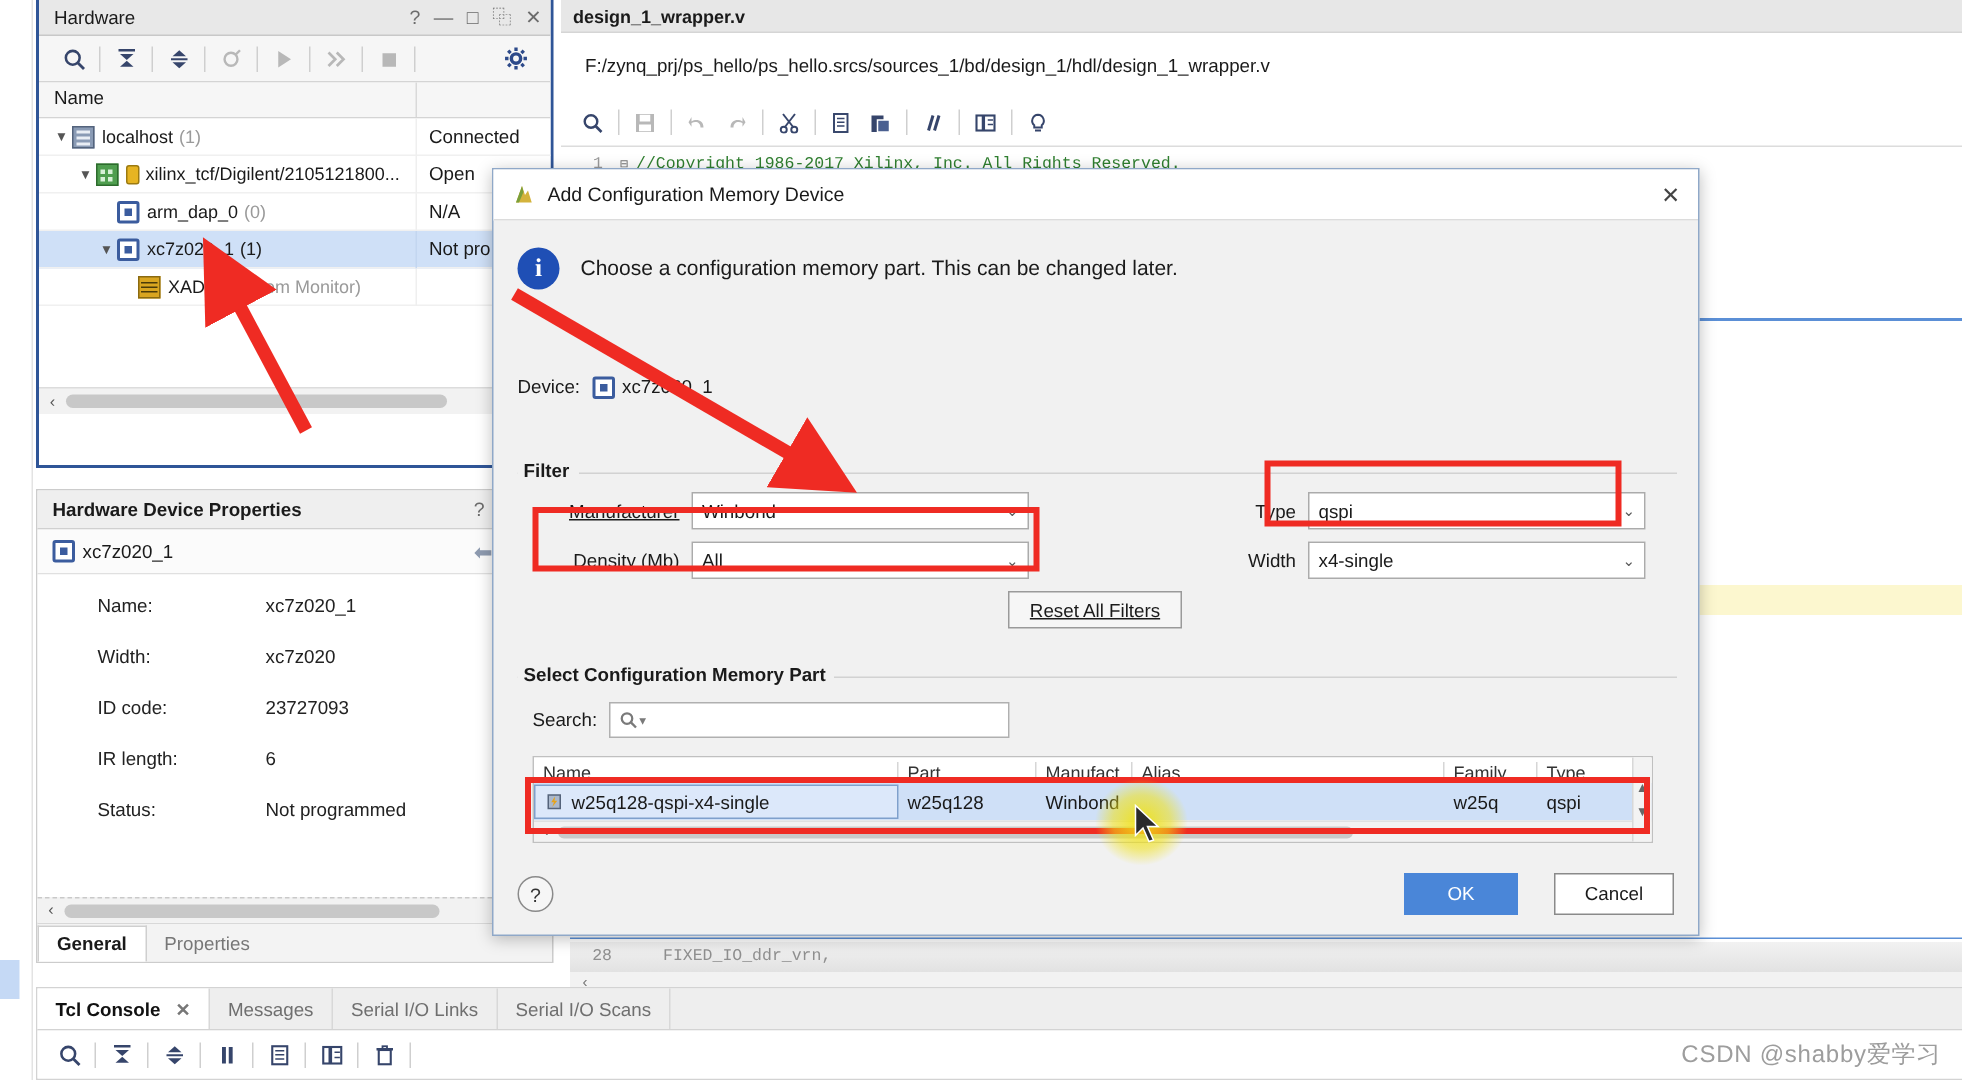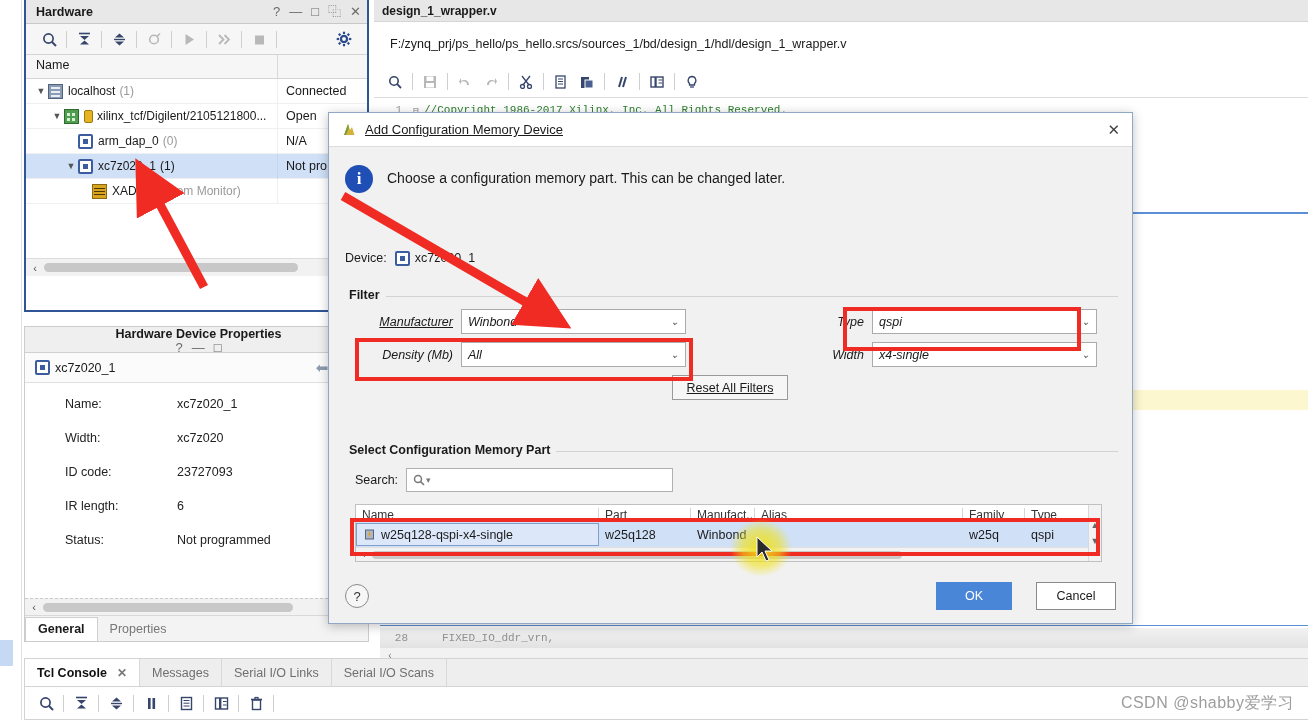--- a/index.html
+++ b/index.html
@@ -26,21 +26,21 @@
 
   
   .hw-panel {
     position:absolute; left:24px; top:0px; width:345px; height:312px;
     background:#ffffff; border:2px solid #2f5597; border-top:none;
   }
   .hw-title {
     height:24px; background:#e8e8e8; border-bottom:1px solid #c8c8c8;
     display:flex; align-items:center; padding:0 6px 0 10px;
   }
-  .hw-title .t { font-weight:bold; font-size:12.5px; color:#1a1a1a; }
+  .hw-title .t { font-weight:normal; font-size:12.5px; color:#1a1a1a; }
   .hw-title .spacer { flex:1; }
   .titlebtns { display:flex; align-items:center; gap:9px; color:#6b6b6b; font-size:13px; }
   .titlebtns span { cursor:default; line-height:1; }
 
   .hw-toolbar {
     height:31px; background:#f6f6f6; border-bottom:1px solid #d4d4d4;
     display:flex; align-items:center; padding:0 10px; gap:0px;
   }
   .tb-ic {
     width:26px; height:24px; display:flex; align-items:center; justify-content:center;
@@ -81,21 +81,21 @@
   .hscroll .arr { width:18px; text-align:center; color:#555; font-size:11px; }
   .hscroll .thumb { height:9px; background:#c8c8c8; border-radius:5px; }
 
   
   .hdp {
     position:absolute; left:24px; top:326px; width:345px; height:316px;
     background:#ffffff; border:1px solid #cccccc;
   }
   .hdp-title {
     height:26px; background:#efefef; border-bottom:1px solid #d0d0d0;
-    display:flex; align-items:center; padding:0 6px 0 10px;flex-direction:column;
+    display:flex; align-items:center; padding:0 6px 0 10px;
   }
   .hdp-title .t { font-weight:bold; font-size:12.5px; }
   .hdp-sub {
     height:30px; border-bottom:1px solid #e0e0e0; display:flex; align-items:center;
     padding:0 8px 0 10px; background:#fbfbfb;
   }
   .hdp-sub .nm { font-size:12.5px; }
   .hdp-sub .sp { flex:1; }
   .navbtn { color:#8e9bb0; font-size:15px; padding:0 6px; }
   .navsep { width:1px; height:14px; background:#d8d8d8; }
@@ -147,21 +147,21 @@
   
   .dlg {
     position:absolute; left:328px; top:112px; width:805px; height:512px;
     background:#f1f1f1; border:1px solid #8fa8c8; box-shadow:0 2px 10px rgba(0,0,0,.25);
   }
   .dlg-title {
     height:34px; background:#ffffff; border-bottom:1px solid #dcdcdc;
     display:flex; align-items:center; padding:0 12px;
   }
   .dlg-title .vlogo { width:16px; height:16px; margin-right:8px; position:relative; }
-  .dlg-title .t { font-size:13px; color:#1a1a1a;text-decoration:underline; }
+  .dlg-title .t { font-size:13px; color:#1a1a1a; }
   .dlg-title .sp { flex:1; }
   .dlg-title .close { font-size:15px; color:#444; }
 
   .dlg-info { display:flex; align-items:flex-start; padding:18px 0 0 16px; height:62px;}
   .info-i {
     width:28px; height:28px; border-radius:50%; background:#1f4fb5; color:#fff;
     display:flex; align-items:center; justify-content:center; font-weight:bold; font-size:17px;
     font-family:"Liberation Serif", serif; flex:0 0 auto;
   }
   .dlg-info .txt { margin-left:14px; margin-top:5px; font-size:14px; }
@@ -606,26 +606,26 @@
   </div>
 
   <div class="dlg-device">
     <span>Device:</span>
     <span class="dv">
       <span class="icn icn-chip"></span>
       <span>xc7z020_1</span>
     </span>
   </div>
 
-  <div style="position:absolute; left:0; top:177px; width:805px;">
+  <div style="position:absolute; left:0; top:196px; width:805px;">
     <div style="position:relative; margin:0 16px;">
       <div class="grp-label">Filter</div>
       <div class="grp-line"></div>
     </div>
-    <div style="display:flex; padding-top:12px;font-style:italic;">
+    <div style="display:flex; padding-top:12px;">
 
       <div style="margin-left:38px; display:flex; flex-direction:column; gap:8px;">
         <div class="frow">
           <span class="flbl ul" style="width:86px; text-align:right; margin-right:8px">Manufacturer</span>
           <span class="combo" style="width:225px">
             <span class="cv">Winbond</span>
             <span class="chev">⌄</span>
           </span>
         </div>
         <div class="frow">

